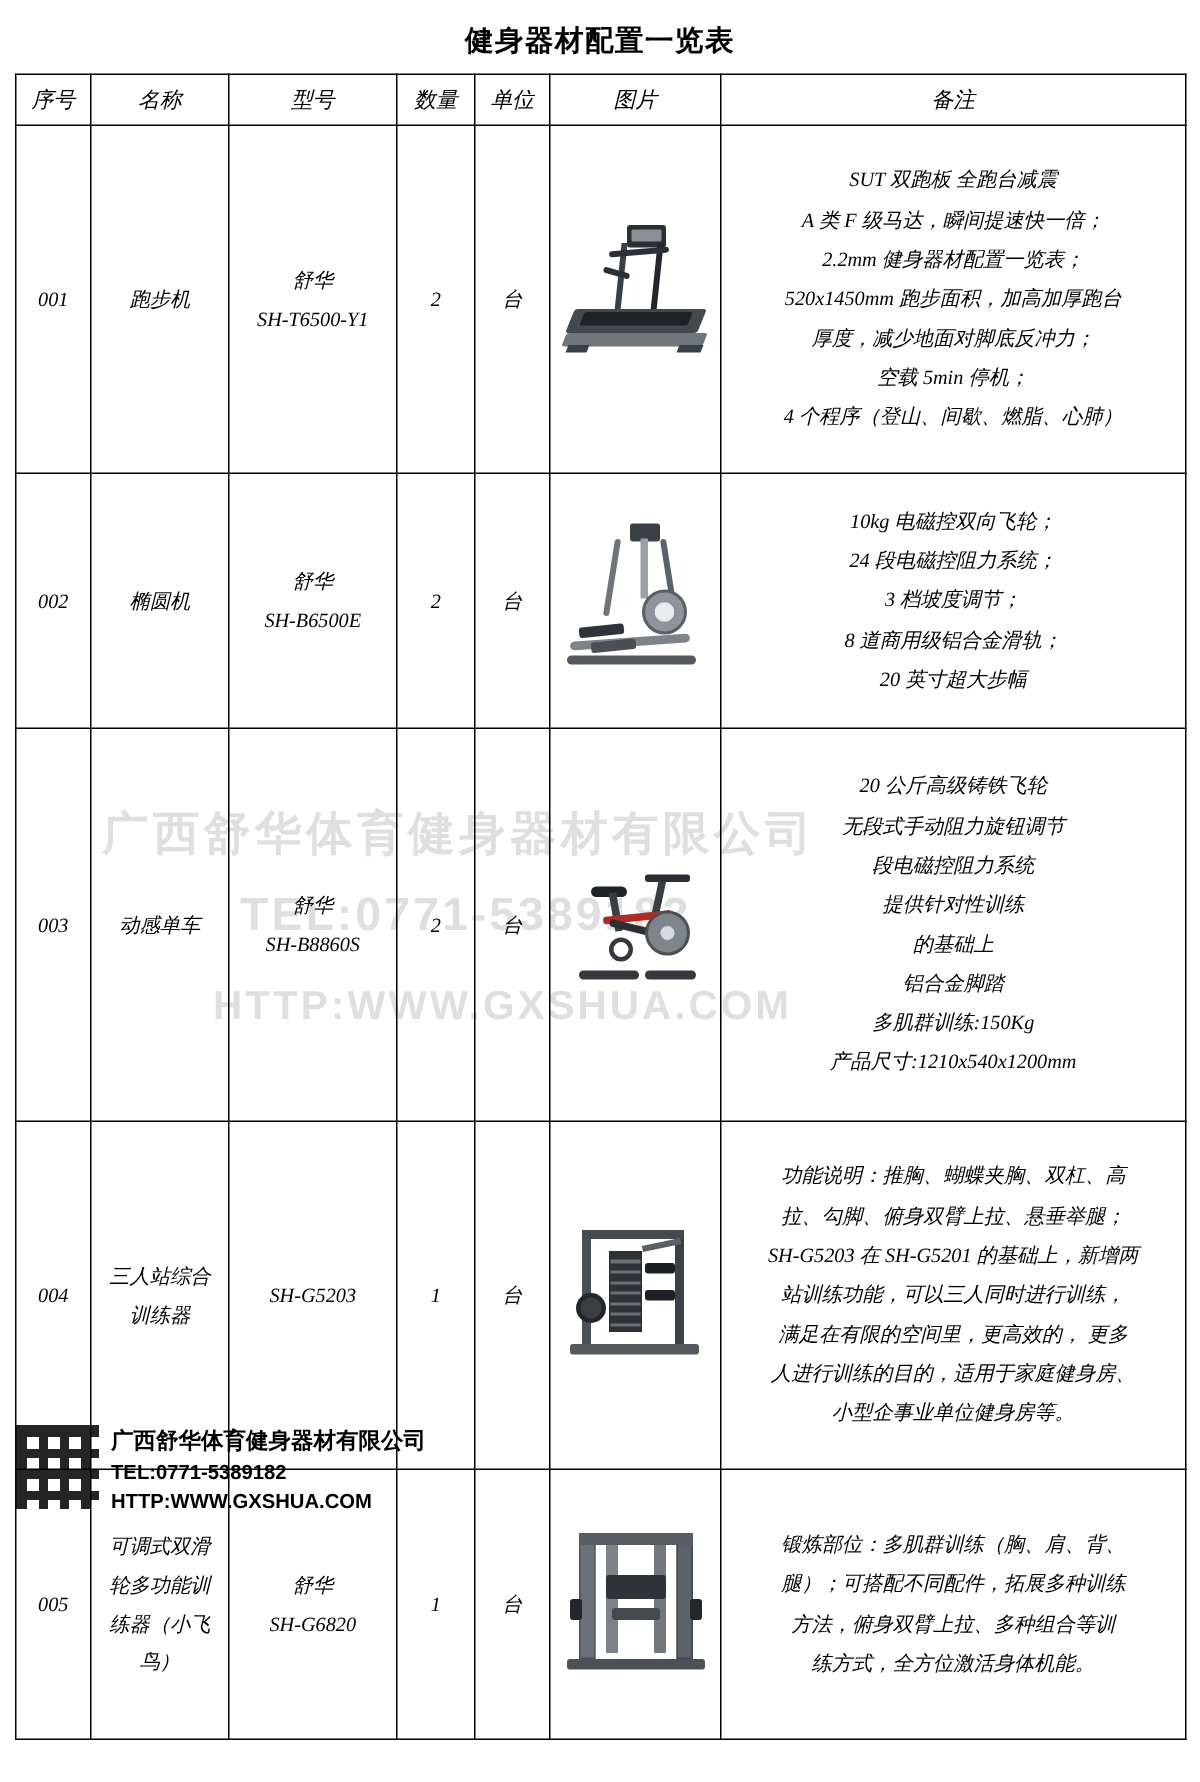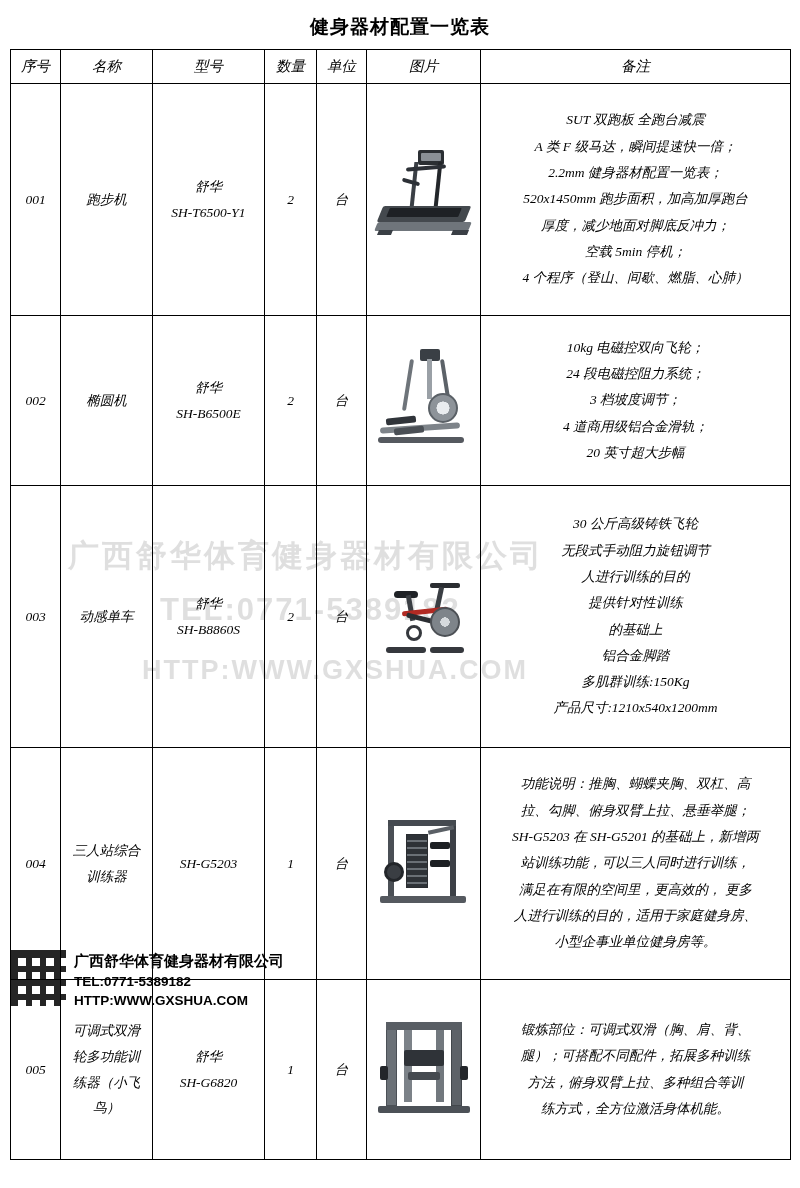--- a/index.html
+++ b/index.html
@@ -269,21 +269,21 @@
               <span class="el-rail"></span>
             <span class="el-pedal1"></span>
               <span class="el-pedal2"></span>
               <span class="el-base"></span>
           </div>
         </td>
         <td class="remark">
           <span class="ln">10kg 电磁控双向飞轮；</span>
           <span class="ln">24 段电磁控阻力系统；</span>
           <span class="ln">3 档坡度调节；</span>
-          <span class="ln">4 道商用级铝合金滑轨；</span>
+          <span class="ln">8 道商用级铝合金滑轨；</span>
           <span class="ln">20 英寸超大步幅</span>
         </td>
       </tr>
 
       <tr style="height:262px;">
         <td>003</td>
         <td class="name">
           <span class="ln">动感单车</span>
         </td>
         <td class="model">
@@ -300,23 +300,23 @@
               <span class="sb-post2"></span>
             <span class="sb-frame1"></span>
               <span class="sb-frame2"></span>
             <span class="sb-flywheel"></span>
               <span class="sb-crank"></span>
             <span class="sb-basef"></span>
               <span class="sb-baser"></span>
           </div>
         </td>
         <td class="remark">
-          <span class="ln">30 公斤高级铸铁飞轮</span>
+          <span class="ln">20 公斤高级铸铁飞轮</span>
           <span class="ln">无段式手动阻力旋钮调节</span>
-          <span class="ln">人进行训练的目的</span>
+          <span class="ln">段电磁控阻力系统</span>
           <span class="ln">提供针对性训练</span>
           <span class="ln">的基础上</span>
           <span class="ln">铝合金脚踏</span>
           <span class="ln">多肌群训练:150Kg</span>
           <span class="ln">产品尺寸:1210x540x1200mm</span>
         </td>
       </tr>
 
       <tr style="height:232px;">
         <td>004</td>
@@ -375,21 +375,21 @@
             <span class="ft-midl"></span>
               <span class="ft-midr"></span>
             <span class="ft-cross"></span>
               <span class="ft-cross2"></span>
             <span class="ft-hl"></span>
               <span class="ft-hr"></span>
               <span class="ft-base"></span>
           </div>
         </td>
         <td class="remark">
-          <span class="ln">锻炼部位：可调式双滑（胸、肩、背、</span>
+          <span class="ln">锻炼部位：多肌群训练（胸、肩、背、</span>
           <span class="ln">腿）；可搭配不同配件，拓展多种训练</span>
           <span class="ln">方法，俯身双臂上拉、多种组合等训</span>
           <span class="ln">练方式，全方位激活身体机能。</span>
         </td>
       </tr>
 
     </tbody>
   </table>
 
   <div class="stamp">

